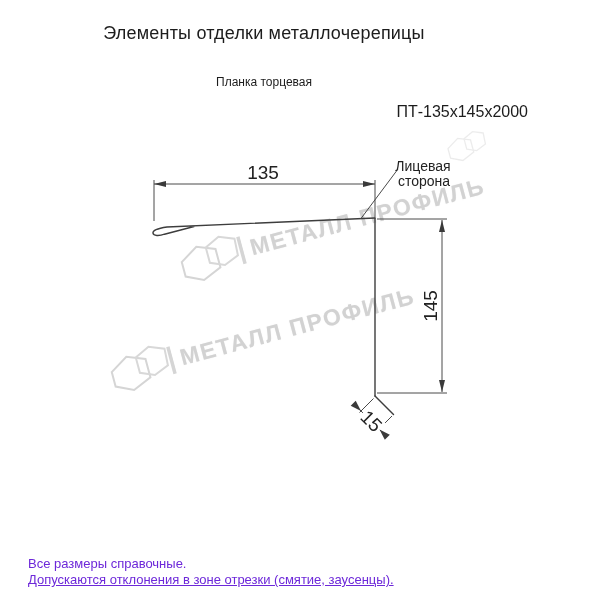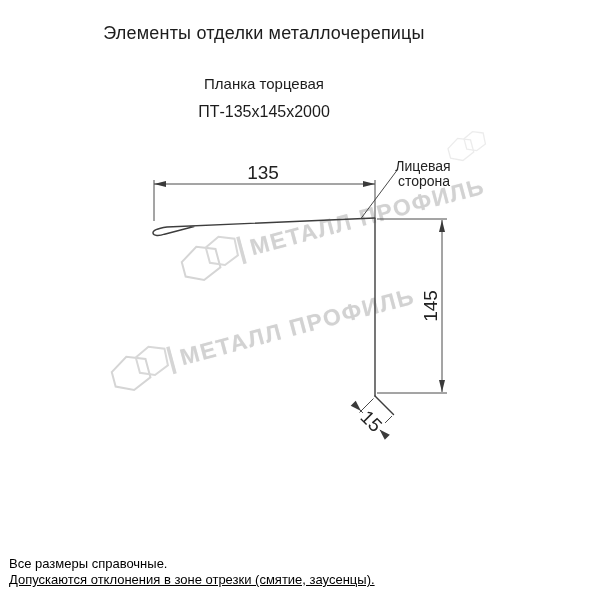--- a/index.html
+++ b/index.html
@@ -6,22 +6,22 @@
   body{
     width:600px;height:600px;position:relative;background:#ffffff;
     font-family:"Liberation Sans", sans-serif;
     overflow:hidden;
     -webkit-font-smoothing:antialiased;
   }
   .center-col{
     position:absolute;left:0;width:528px;text-align:center;color:#1c1c1c;
   }
   .title{top:23px;font-size:18px;letter-spacing:.2px;}
-  .sub1{top:75px;font-size:15px;}
-  .sub2{top:103px;font-size:16px;}
+  .sub1{top:75px;font-size:12px;}
+  .sub2{top:103px;font-size:16px;text-align:right;}
 
   
   .wm{
     position:absolute;display:flex;align-items:center;gap:7px;
     transform:translate(-50%,-50%) rotate(-15deg);
     color:#d2d2d2;font-weight:bold;font-size:23px;letter-spacing:1.5px;
     white-space:nowrap;z-index:1;user-select:none;
     text-shadow:0 0 1px rgba(230,230,230,.7);
   }
   .wm-upper{left:332px;top:226px;}
@@ -30,21 +30,21 @@
     position:absolute;left:468px;top:146px;z-index:1;opacity:.55;
     transform:translate(-50%,-50%) rotate(-15deg);
   }
   .wm svg, .wm-frag svg{display:block;}
 
   .drawing{position:absolute;left:0;top:0;z-index:2;}
   .dim-text{font-size:19px;fill:#222222;}
   .label-text{font-size:14px;fill:#222222;}
 
   .footnote{
-    position:absolute;left:9px;font-size:13px;color:#000000;z-index:3;text-align:center;
+    position:absolute;left:28px;font-size:13px;color:#6d28d9;z-index:3;text-align:center;
   }
   .fn1{top:556px;}
   .fn2{top:572px;text-decoration:underline;}
 </style>
 </head>
 <body>
 
 <div class="center-col title">Элементы отделки металлочерепицы</div>
 <div class="center-col sub1">Планка торцевая</div>
 <div class="center-col sub2">ПТ-135х145х2000</div>

